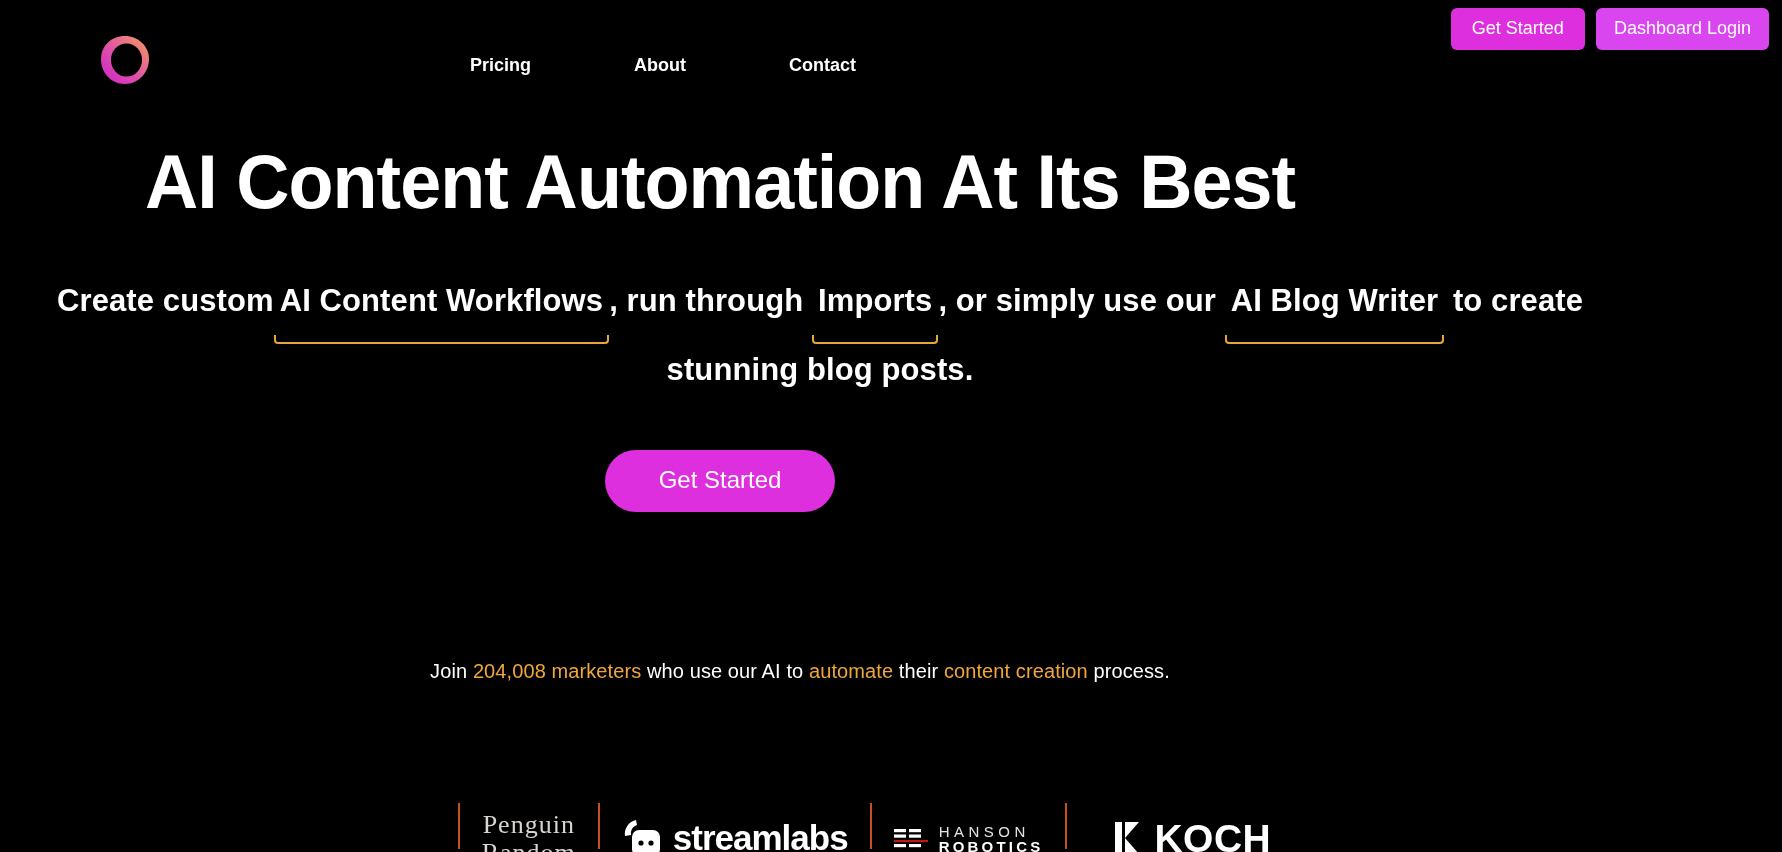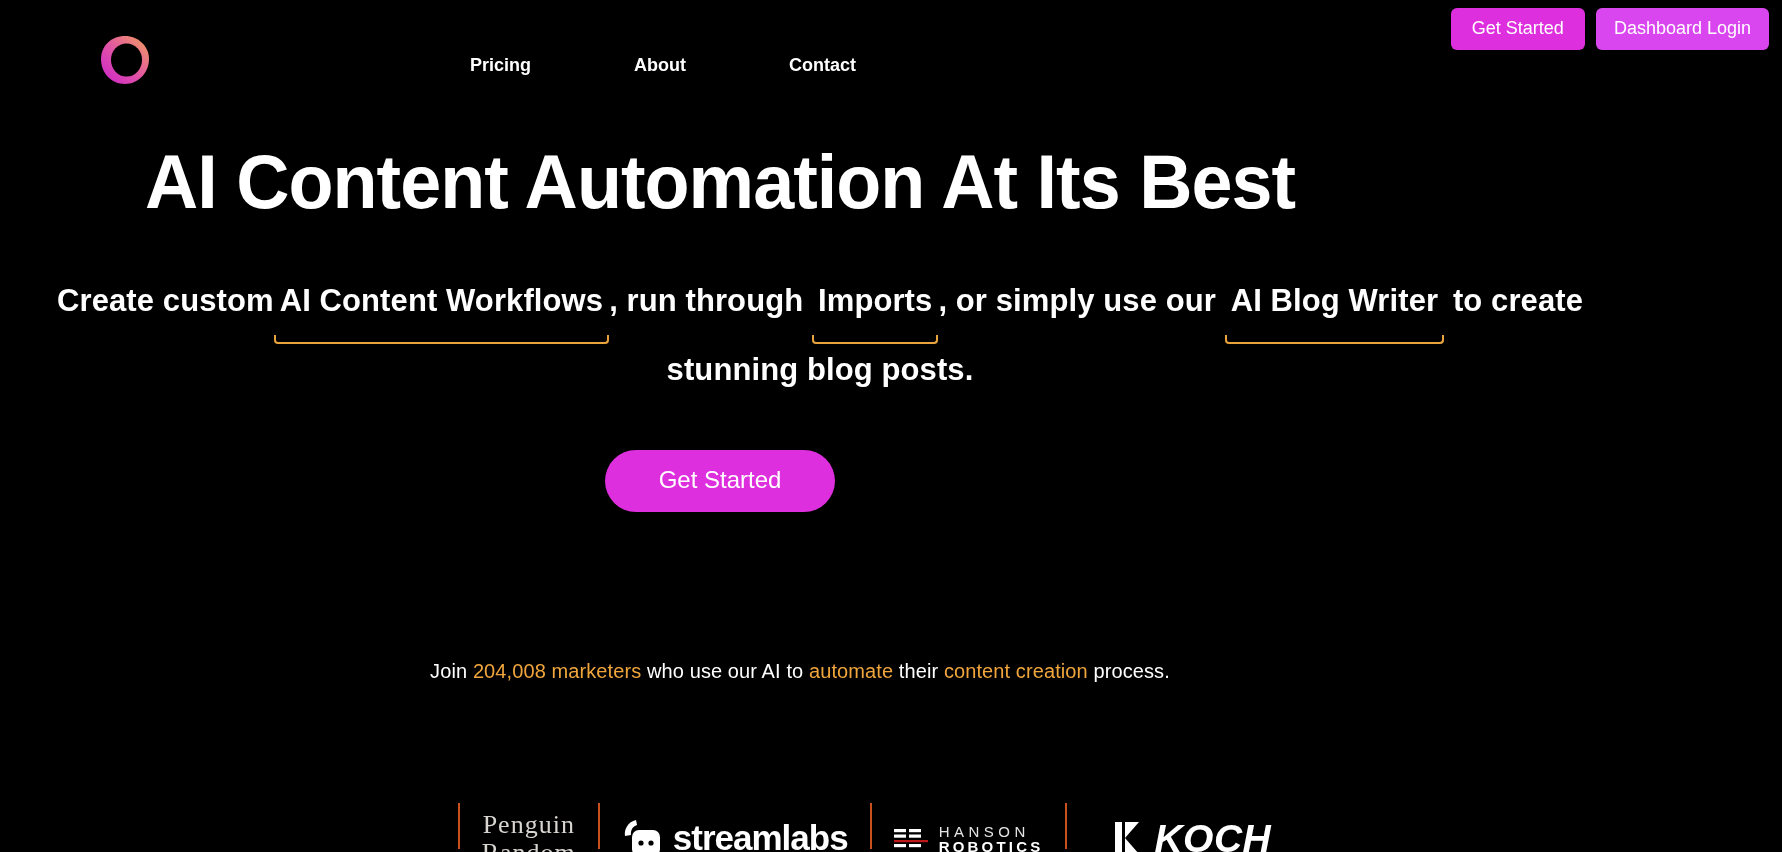--- a/index.html
+++ b/index.html
@@ -382,21 +382,21 @@
       <div class="hr-text">
         <div class="hr-1">HANSON</div>
         <div class="hr-2">ROBOTICS</div>
       </div>
     </div>
   </div>
 
   <div class="vrule"></div>
 
 
-  <div class="logo-cell" style="margin-left:26px;font-style:italic;">
+  <div class="logo-cell" style="margin-left:26px;">
     <div class="logo-koch">
       <svg class="kc-mark" viewBox="0 0 34 32">
         <rect x="0" y="0" width="7" height="32" fill="#ffffff"></rect>
         <path d="M10 0 L24 0 L10 16 L24 32 L10 32 Z" fill="#ffffff"></path>
       </svg>
       <span class="kc-text">KOCH</span>
     </div>
   </div>
 
 </div>

